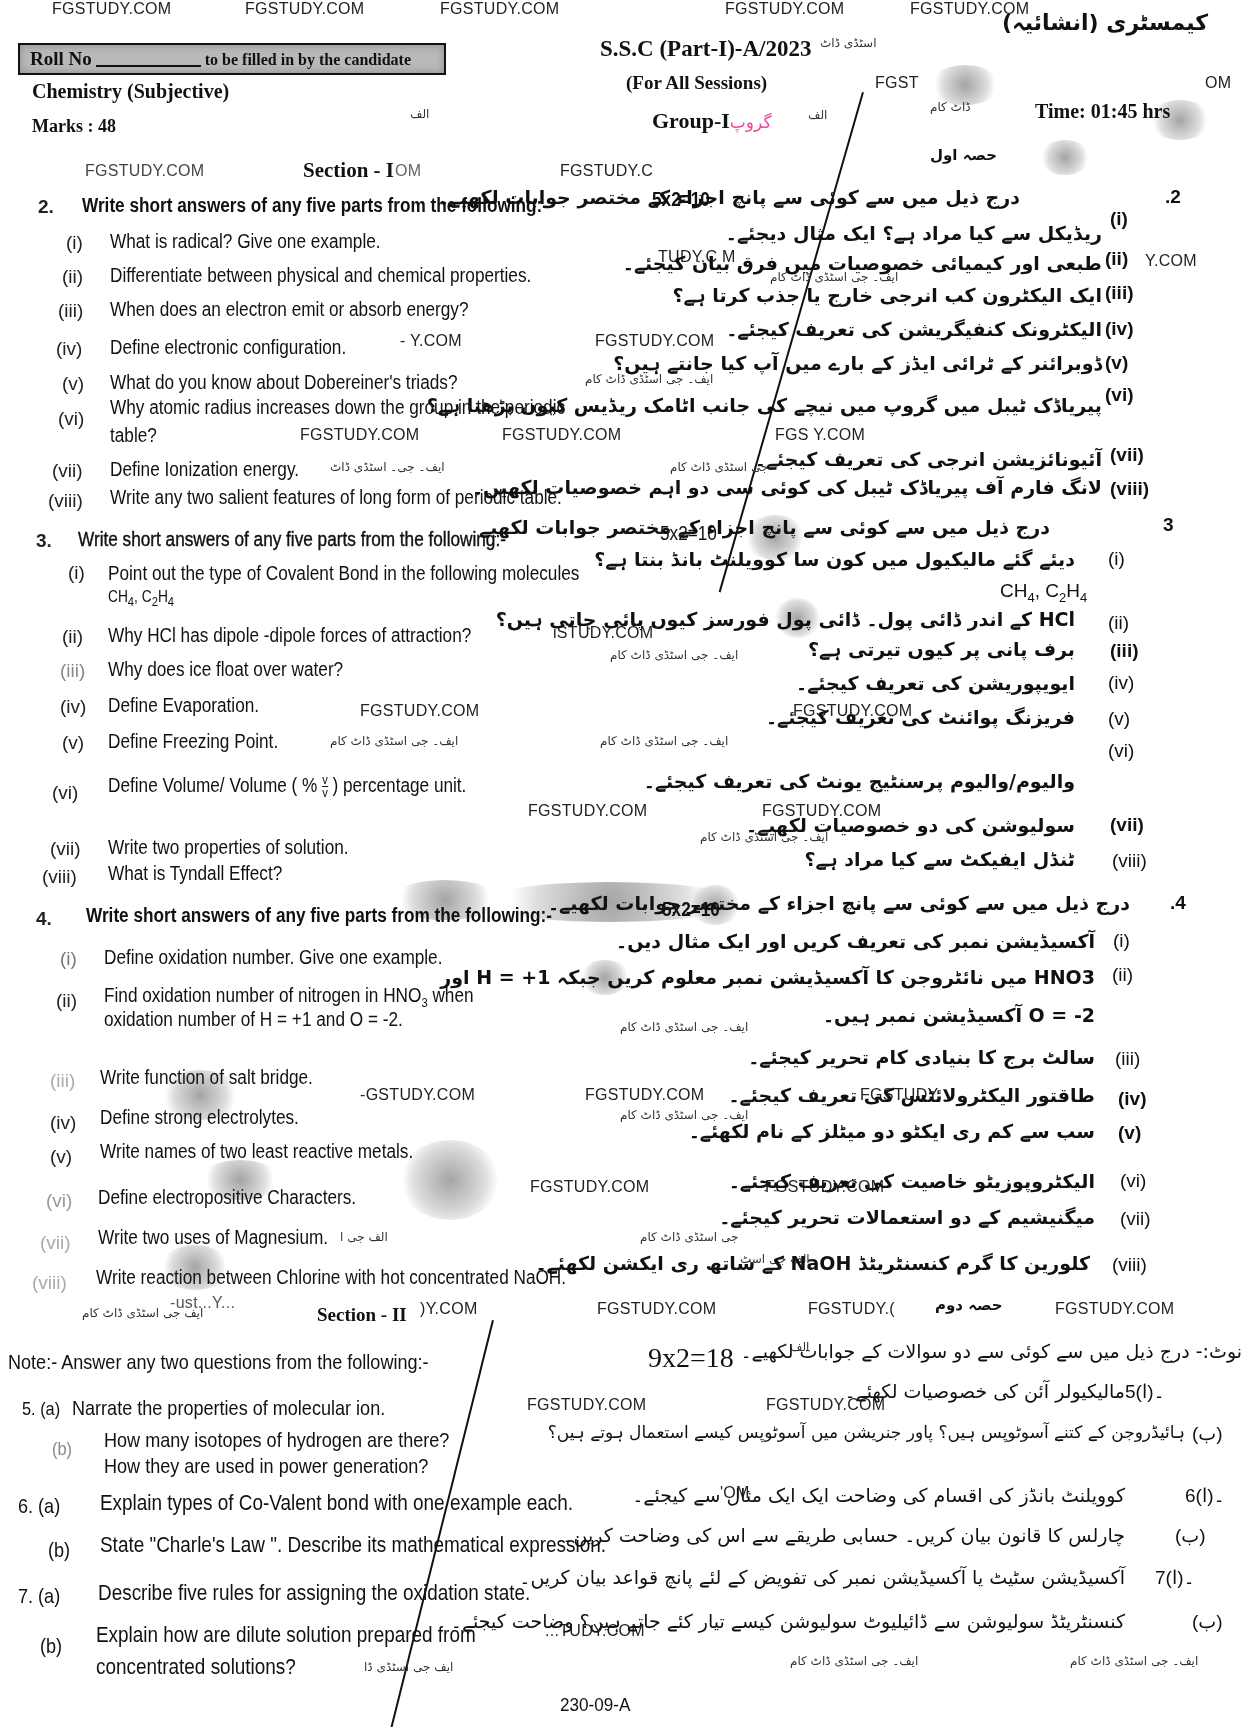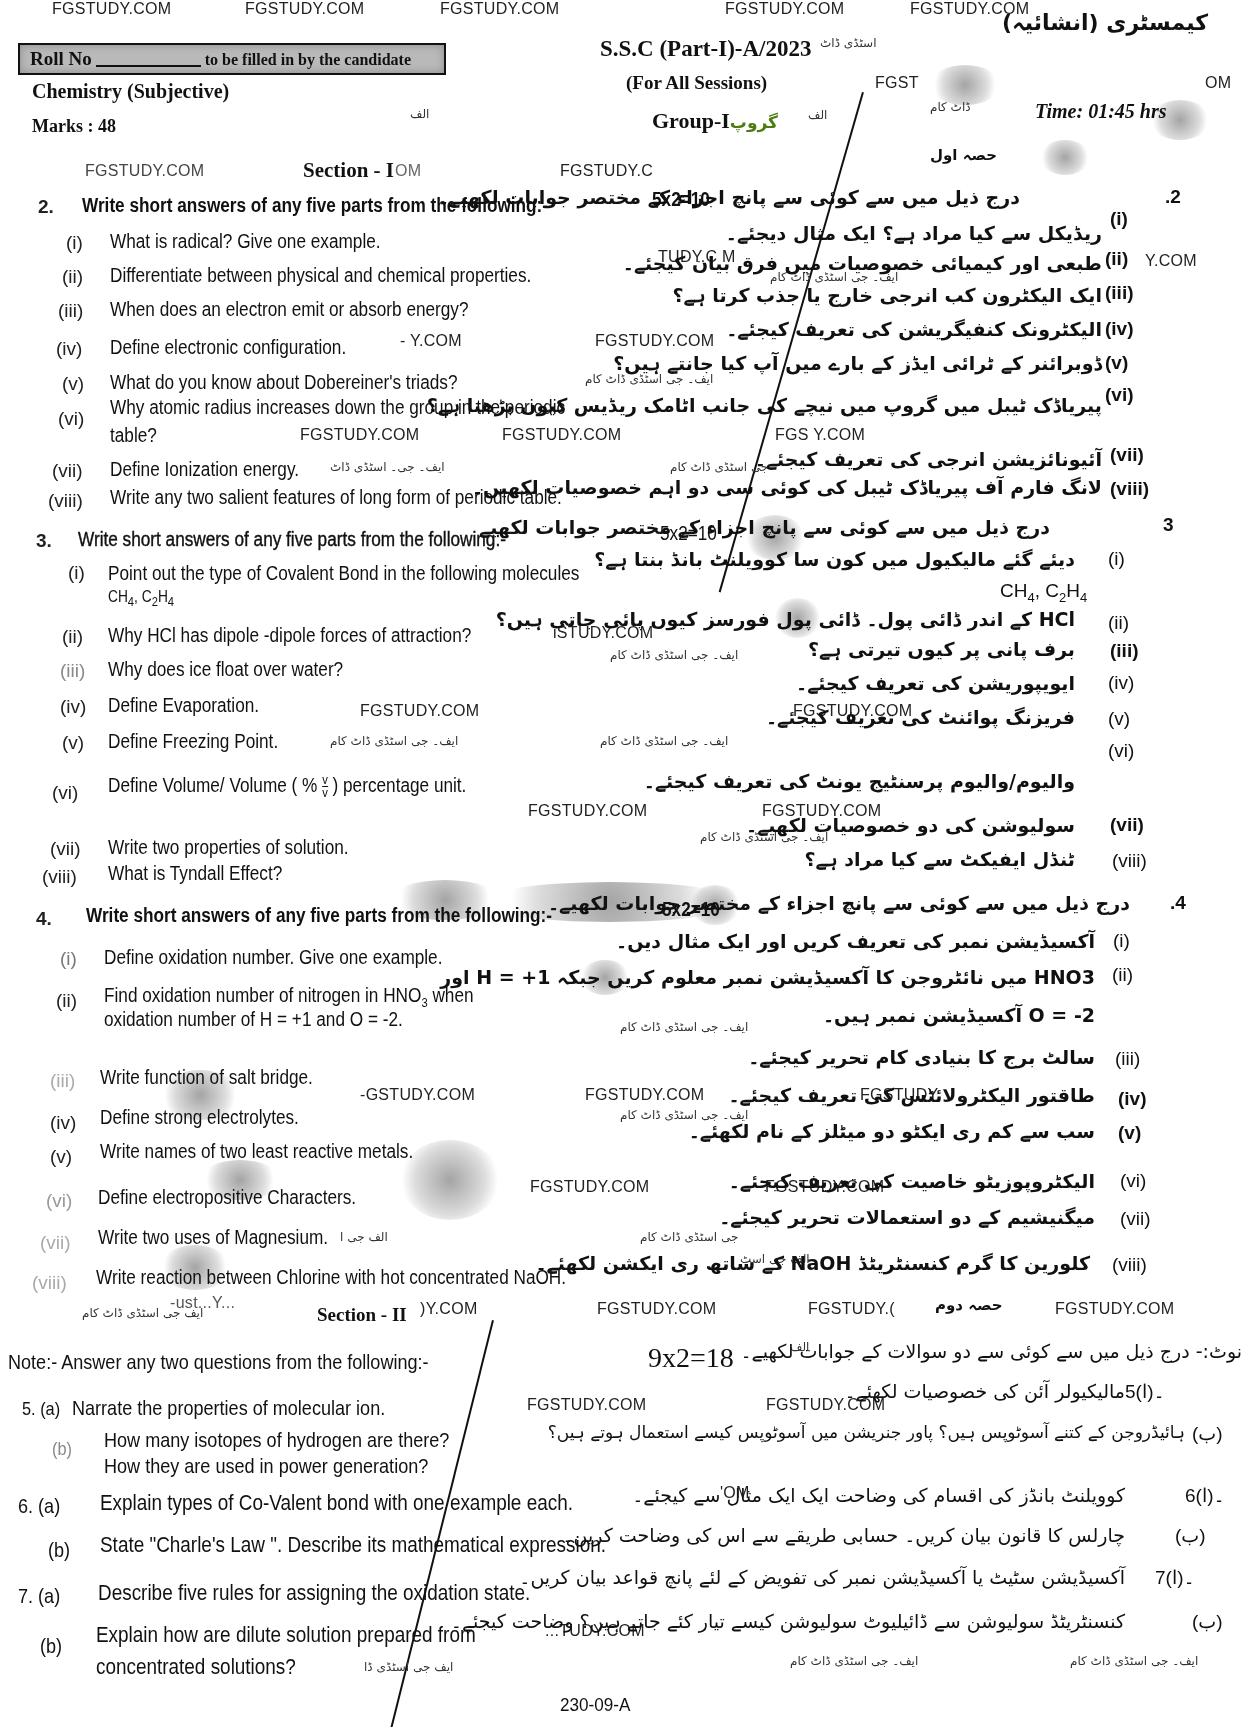--- a/index.html
+++ b/index.html
@@ -56,25 +56,25 @@
 <div class="abs serif-b" style="left:32px;top:80px;font-size:20px;">Chemistry (Subjective)</div>
 <div class="abs serif-b" style="left:32px;top:116px;font-size:18px;">Marks : 48</div>
 <div class="abs ursm" style="left:410px;top:107px;">الف</div>
 
 <div class="abs serif-b" style="left:600px;top:36px;font-size:23px;">S.S.C (Part-I)-A/2023</div>
 <div class="abs ursm" style="left:820px;top:36px;">اسٹڈی ڈاٹ</div>
 <div class="abs serif-b" style="left:626px;top:72px;font-size:19px;">(For All Sessions)</div>
 <div class="abs wm" style="left:875px;top:74px;">FGST</div>
 <div class="abs wm" style="left:1205px;top:74px;">OM</div>
 <div class="abs serif-b" style="left:652px;top:108px;font-size:22px;">
-  <span>Group-I</span><span class="ursm" style="font-size:17px;font-weight:bold;color:#4d7c0f;">گروپ</span>
+  <span>Group-I</span><span class="ursm" style="font-size:17px;font-weight:normal;color:#ec4899;">گروپ</span>
 </div>
 <div class="abs ursm" style="left:808px;top:108px;">الف</div>
 <div class="abs ursm" style="left:930px;top:100px;">ڈاٹ کام</div>
-<div class="abs serif-b" style="left:1035px;top:100px;font-size:20px;font-style:italic;">Time: 01:45 hrs</div>
+<div class="abs serif-b" style="left:1035px;top:100px;font-size:20px;">Time: 01:45 hrs</div>
 <div class="abs ur" style="right:42px;top:10px;font-size:22px;">کیمسٹری (انشائیہ)</div>
 
 <div class="abs wm" style="left:85px;top:162px;color:#444;">FGSTUDY.COM</div>
 <div class="abs serif-b" style="left:303px;top:158px;font-size:21px;">Section - I</div>
 <div class="abs wm" style="left:395px;top:162px;color:#666;">OM</div>
 <div class="abs wm" style="left:560px;top:162px;">FGSTUDY.C</div>
 <div class="abs ur" style="left:930px;top:146px;font-size:15px;">حصہ اول</div>
 
 <div class="abs num" style="left:38px;top:196px;font-weight:bold;">2.</div>
 <div class="abs qh" style="left:82px;top:194px;">Write short answers of any five parts from the following:-</div>

